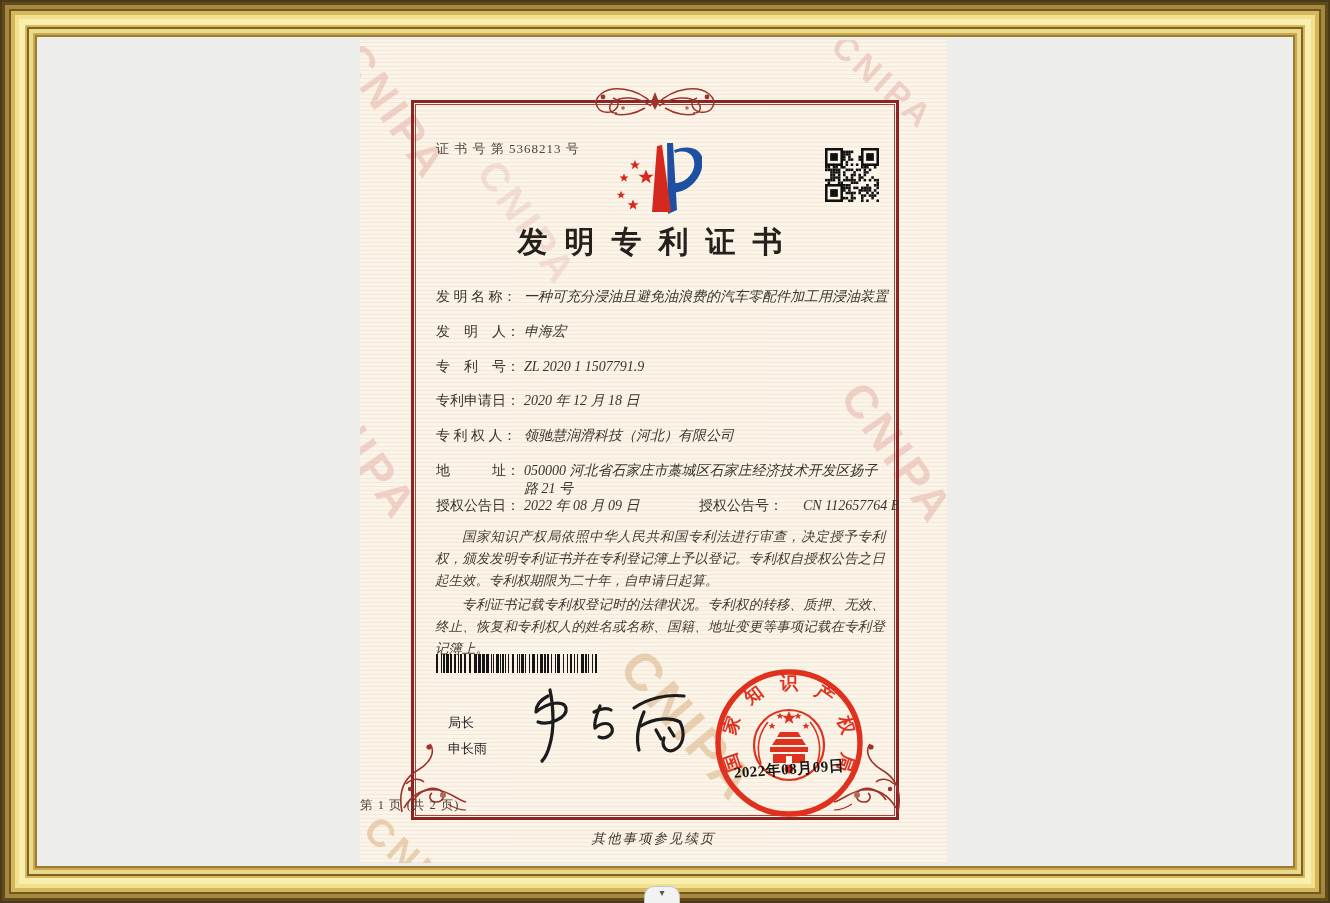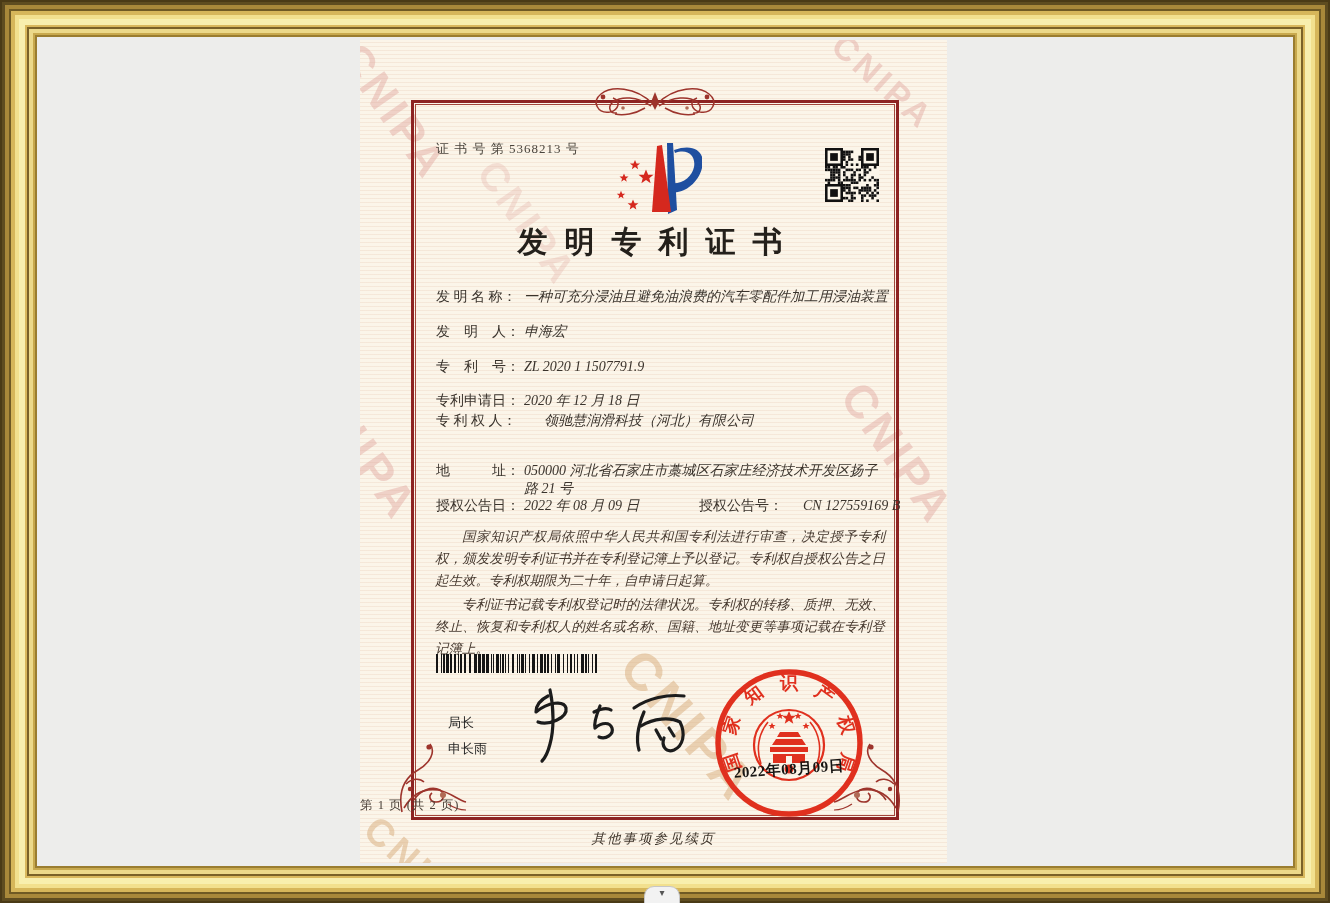--- a/index.html
+++ b/index.html
@@ -76,21 +76,21 @@
     letter-spacing:17px;text-indent:10px;white-space:nowrap;
   }
   
   .field-row{
     position:absolute;left:76px;display:flex;font-size:14px;color:#3a332c;
     line-height:18px;
   }
   .f-label{flex:none;width:88px;white-space:pre;}
   .f-value{white-space:pre-wrap;font-style:italic;}
   .row-name{top:248px;}  .row-inventor{top:283px;}  .row-patno{top:318px;}
-  .row-filing{top:352px;}  .row-patentee{top:372px;gap:20px;}
+  .row-filing{top:352px;}  .row-patentee{top:387px;}
   .row-address{top:422px;}  .row-address .f-value{width:364px;}
   .row-grantdate{top:457px;}
   .row-grantno{top:457px;left:339px;gap:16px;}
   
   .body-text{
     position:absolute;left:75px;top:486px;width:450px;
     font-size:13.5px;line-height:22px;font-style:italic;color:#46392f;
     text-align:justify;
   }
   .body-text p{margin:0;text-indent:2em;}
@@ -377,21 +377,21 @@
   <div class="field-row row-address">
     <span class="f-label">地　　　址：</span>
     <span class="f-value">050000 河北省石家庄市藁城区石家庄经济技术开发区扬子路 21 号</span>
   </div>
   <div class="field-row row-grantdate">
     <span class="f-label">授权公告日：</span>
     <span class="f-value">2022 年 08 月 09 日</span>
   </div>
   <div class="field-row row-grantno">
     <span class="f-label">授权公告号：</span>
-    <span class="f-value">CN 127559169 B</span>
+    <span class="f-value">CN 112657764 B</span>
   </div>
 
   <div class="body-text">
     <p>国家知识产权局依照中华人民共和国专利法进行审查，决定授予专利权，颁发发明专利证书并在专利登记簿上予以登记。专利权自授权公告之日起生效。专利权期限为二十年，自申请日起算。</p>
     <p>专利证书记载专利权登记时的法律状况。专利权的转移、质押、无效、终止、恢复和专利权人的姓名或名称、国籍、地址变更等事项记载在专利登记簿上。</p>
   </div>
 
   <svg class="barcode" id="barcode-svg" viewBox="0 0 166 19" preserveAspectRatio="none">
       <rect x="0" y="0" width="2" height="19" fill="#151515"></rect>
       <rect x="5" y="0" width="1" height="19" fill="#151515"></rect>

